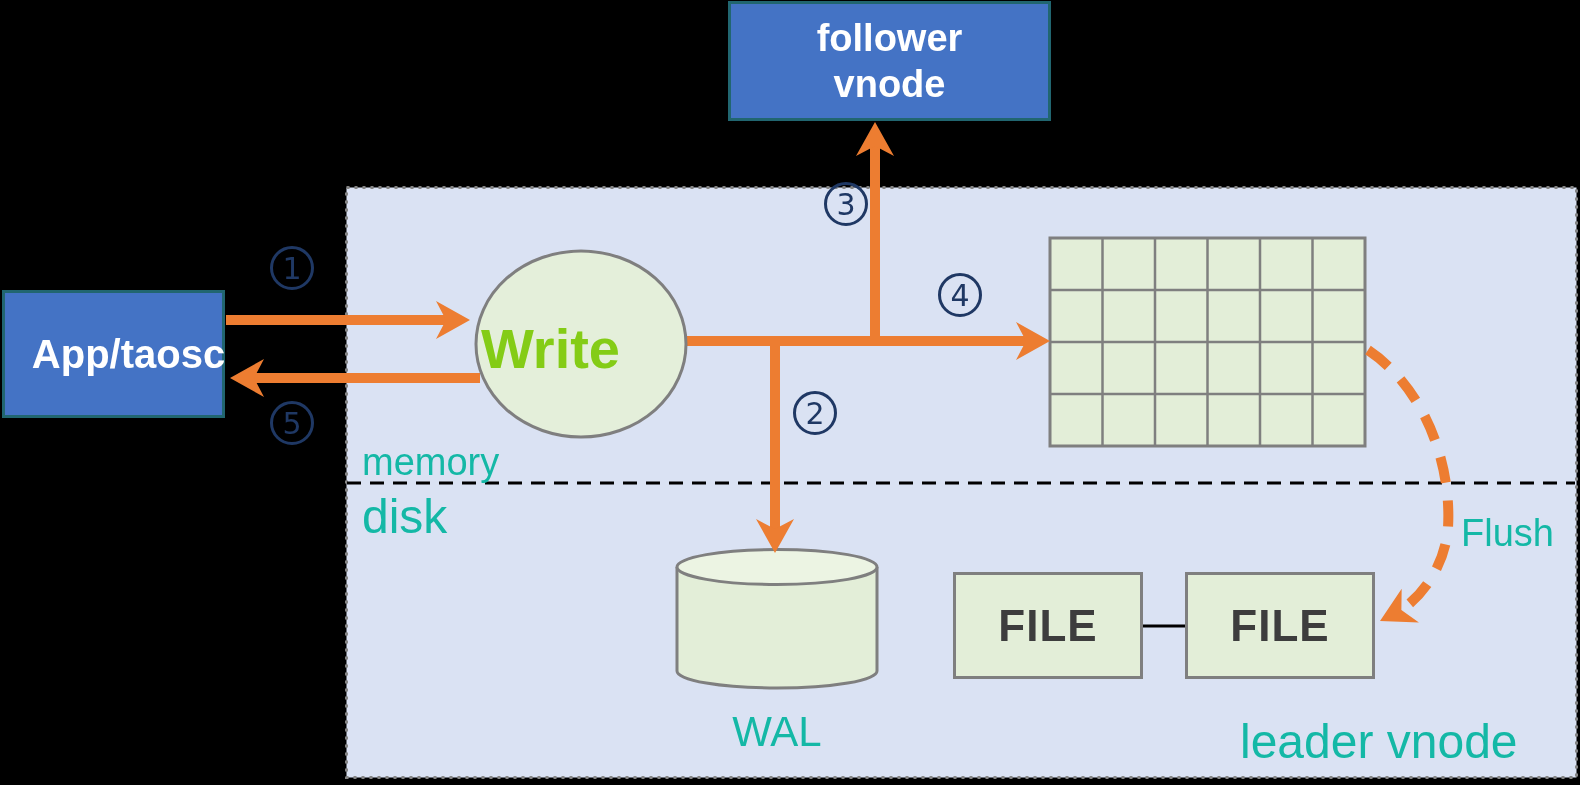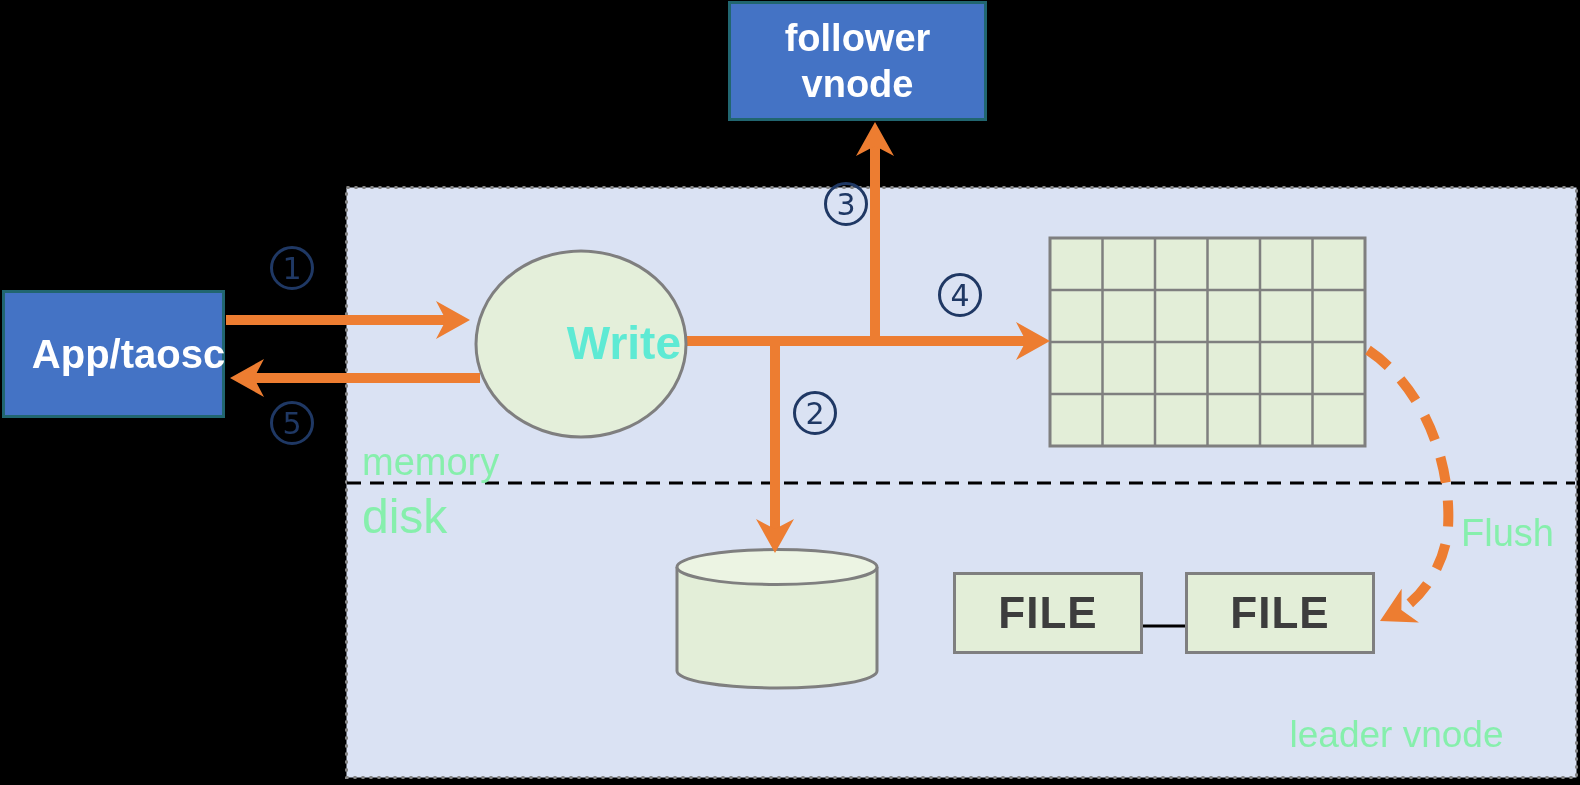--- a/index.html
+++ b/index.html
@@ -2,46 +2,46 @@
 <html><head>
 <meta charset="utf-8">
 <style>
   html,body{margin:0;padding:0;}
   body{
     width:1580px;height:785px;background:#000;overflow:hidden;position:relative;
     font-family:"Liberation Sans",sans-serif;
   }
   .stage{position:absolute;inset:0;width:1580px;height:785px;}
   svg.layer{position:absolute;left:0;top:0;}
-  .label{position:absolute;color:#86efac;}
+  .label{position:absolute;color:#14b8a6;}
   .blue-node{
     position:absolute;background:#4473c5;border:3px solid #216670;box-sizing:border-box;
     color:#ffffff;font-weight:bold;display:flex;align-items:center;justify-content:center;
     text-align:center;
   }
   .node-app{left:2px;top:290px;width:223px;height:128px;font-size:40px;padding-left:30px;}
-  .node-follower{left:728px;top:1px;width:259px;height:120px;font-size:38px;line-height:1.22;}
+  .node-follower{left:728px;top:1px;width:323px;height:120px;font-size:38px;line-height:1.22;}
   .node-follower .wrap{width:185px;}
   .file-node{
     position:absolute;background:#e3eed8;border:3px solid #7f7f7f;box-sizing:border-box;
     color:#3d3d3d;font-weight:bold;font-size:44px;letter-spacing:1px;
     display:flex;align-items:center;justify-content:center;
-    width:190px;height:82px;top:572px;
+    width:190px;height:107px;top:572px;
   }
   .file-left{left:953px;}
   .file-right{left:1185px;}
   .write-label{
-    left:481px;top:316px;width:200px;text-align:right;
-    color:#5eead4;font-weight:bold;font-size:46px;
+    left:481px;top:316px;width:200px;text-align:left;
+    color:#84cc16;font-weight:bold;font-size:56px;
   }
   .memory-label{left:362px;top:441px;font-size:38px;}
   .disk-label{left:362px;top:489px;font-size:48px;}
   .wal-label{left:677px;top:708px;width:200px;text-align:center;font-size:42px;}
   .flush-label{left:1452px;top:512px;font-size:38px;margin-left:9px;}
-  .leader-label{left:1240px;top:714px;width:313px;text-align:center;font-size:37px;}
+  .leader-label{left:1240px;top:714px;width:313px;text-align:left;font-size:48px;}
   .step-badge{
     position:absolute;width:38px;height:38px;border:3px solid #1f3864;border-radius:50%;
     color:#1f3864;font-size:30px;display:flex;align-items:center;justify-content:center;
     font-family:"DejaVu Sans",sans-serif;background:transparent;
   }
   .badge-1{left:270px;top:246px;}
   .badge-2{left:793px;top:391px;}
   .badge-3{left:824px;top:182px;}
   .badge-4{left:938px;top:273px;}
   .badge-5{left:270px;top:401px;}
@@ -107,20 +107,21 @@
   <div class="file-node file-left">
     <span>FILE</span>
   </div>
   <div class="file-node file-right">
     <span>FILE</span>
   </div>
 
   <div class="label write-label">Write</div>
   <div class="label memory-label">memory</div>
   <div class="label disk-label">disk</div>
+  <div class="label wal-label">WAL</div>
   <div class="label flush-label">Flush</div>
   <div class="label leader-label">leader vnode</div>
 
   <div class="step-badge badge-1">1</div>
   <div class="step-badge badge-2">2</div>
   <div class="step-badge badge-3">3</div>
   <div class="step-badge badge-4">4</div>
   <div class="step-badge badge-5">5</div>
 
 </div>

